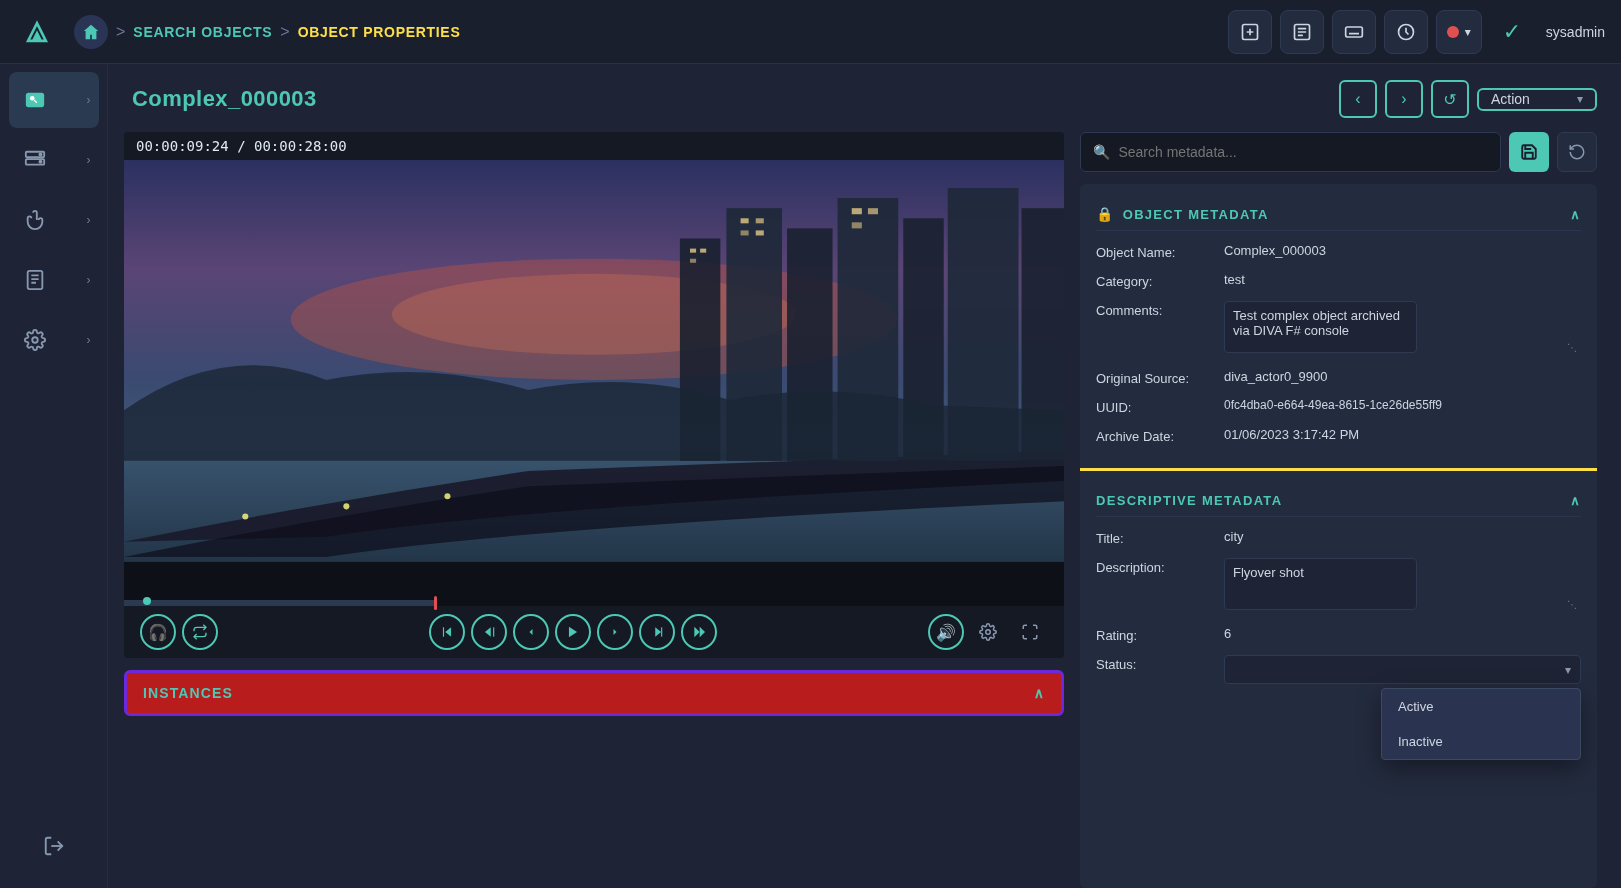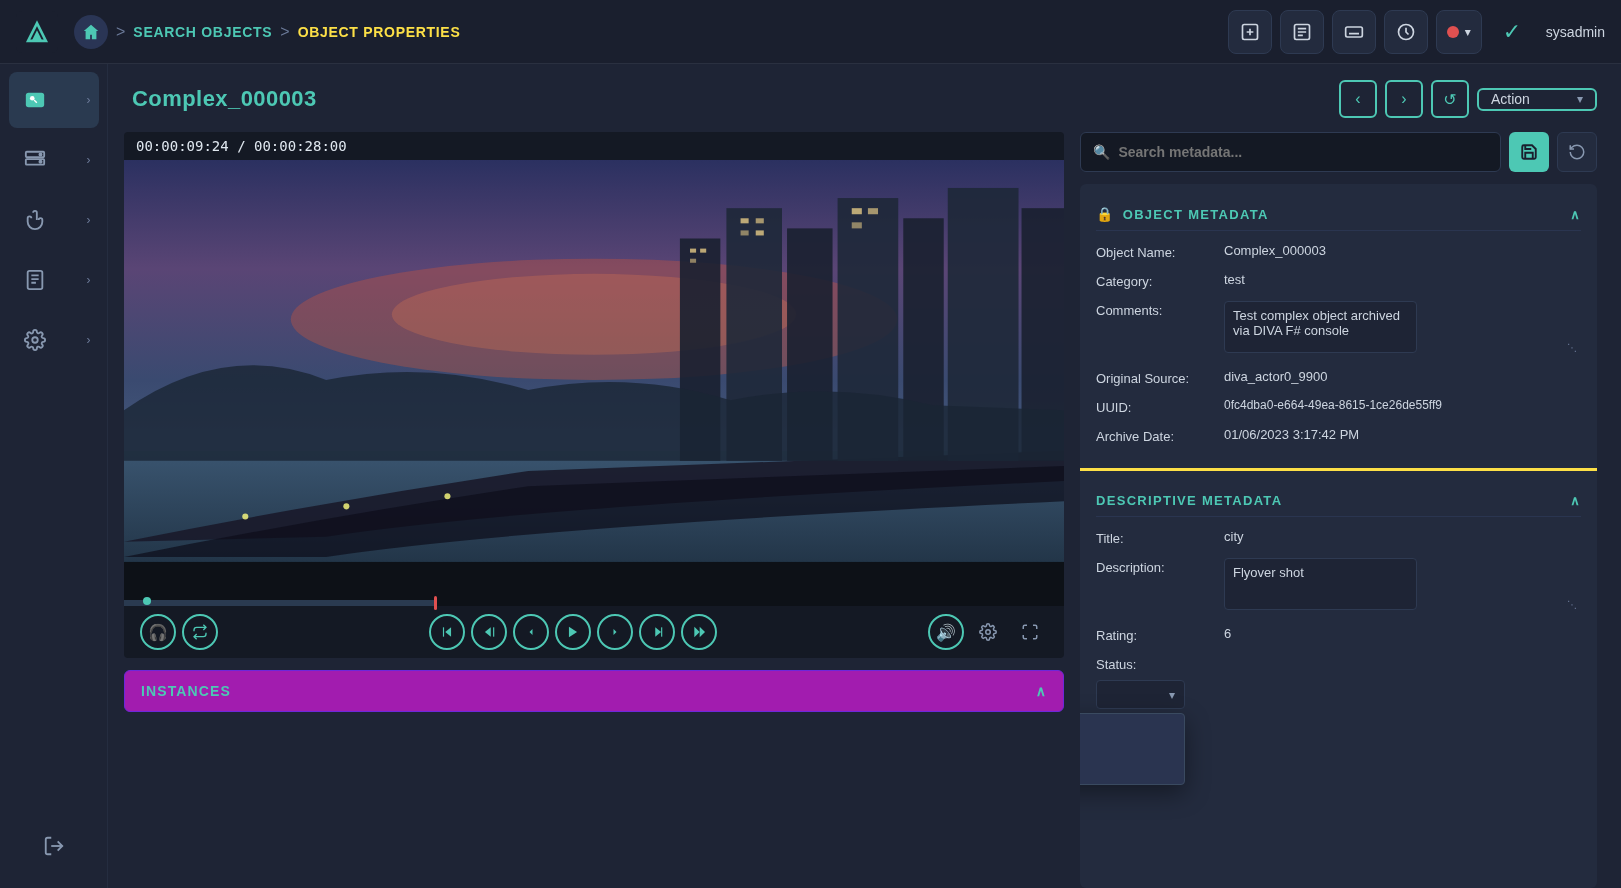--- a/index.html
+++ b/index.html
@@ -305,22 +305,22 @@
       color: #4dc8b4;
       display: flex; align-items: center; justify-content: center;
       cursor: pointer;
       font-size: 14px;
     }
     .ctrl-btn.gear { border: none; color: #8898b0; }
     .ctrl-btn.fullscreen { border: none; color: #8898b0; }
 
     
     .instances-panel {
-      background: #a21caf;
-      border: 1px solid #6d28d9;
+      background: #b91c1c;
+      border: 3px solid #6d28d9;
       border-radius: 6px;
       margin-top: 12px;
       padding: 12px 16px;
     }
     .instances-title {
       color: #4dc8b4;
       font-size: 14px;
       font-weight: 600;
       letter-spacing: 0.08em;
       display: flex;
@@ -354,21 +354,20 @@
       height: 40px;
     }
     .meta-search-icon { color: #6b7a99; margin-right: 8px; font-size: 14px; }
     .meta-search-input {
       background: transparent;
       border: none;
       outline: none;
       color: #0ea5e9;
       font-size: 14px;
       flex: 1;
-      font-weight: bold;
     }
     .meta-save-btn {
       width: 40px; height: 40px;
       background: #4dc8b4;
       border: none;
       border-radius: 6px;
       color: #1a1f2e;
       font-size: 18px;
       display: flex; align-items: center; justify-content: center;
       cursor: pointer;
@@ -865,21 +864,21 @@
                 <span style="position:absolute;right:4px;bottom:4px;color:#6b7a99;font-size:10px;">⋱</span>
               </div>
             </div>
 
             <div class="meta-row">
               <span class="meta-label">Rating:</span>
               <span class="meta-value">6</span>
             </div>
 
 
-            <div class="meta-row" style="position:relative;flex-direction:column;">
+            <div class="meta-row" style="position:relative;">
               <span class="meta-label">Status:</span>
               <div class="status-select-wrap">
                 <select class="status-select">
                   <option value=""></option>
                   <option value="Active">Active</option>
                   <option value="Inactive">Inactive</option>
                 </select>
                 <span class="status-select-arrow">▾</span>
                 
                 <div class="dropdown-open">

